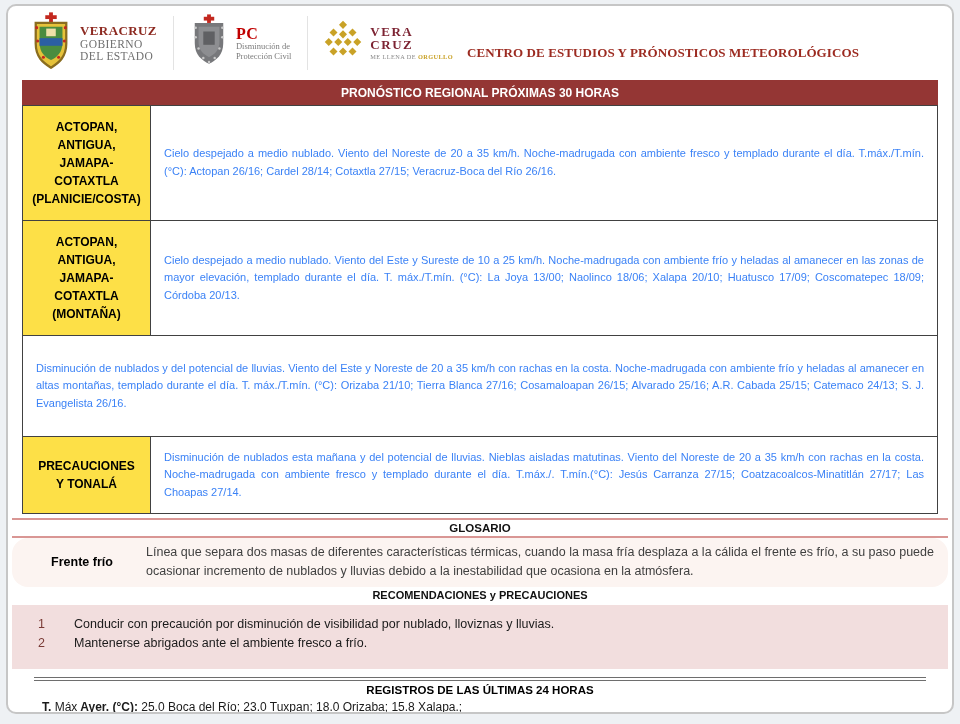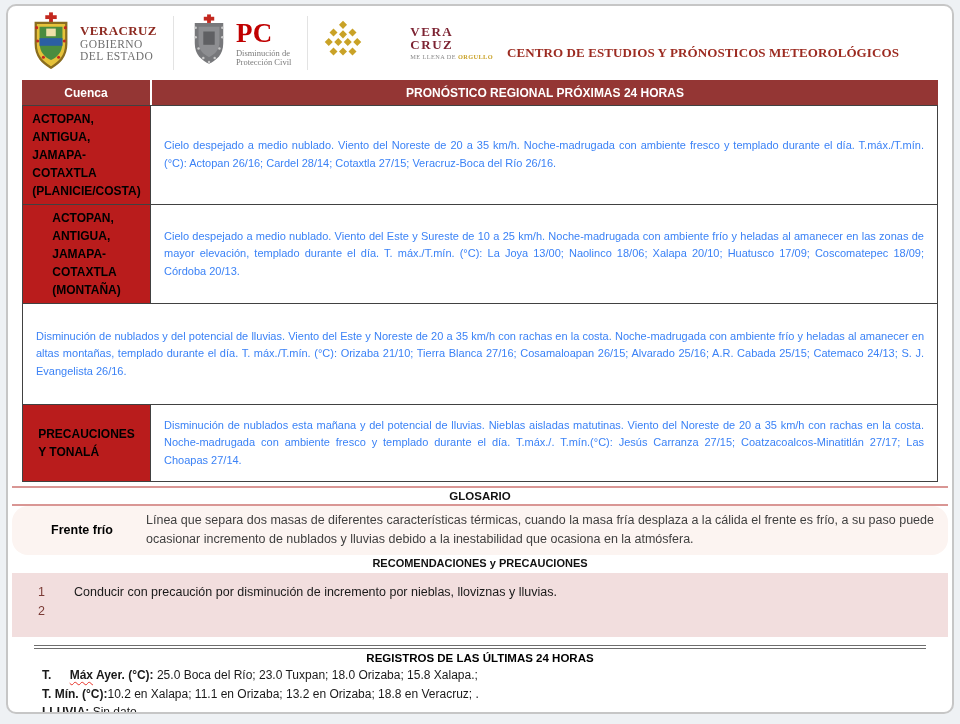--- a/index.html
+++ b/index.html
@@ -16,42 +16,42 @@
   }
 
   
   .header { display:flex; align-items:center; height:70px; padding:4px 10px 0 22px;font-family:Liberation Serif, serif; }
   .logo-group { display:flex; align-items:center; gap:8px; }
   .logo-sep { width:1px; height:54px; background:#e3e3e3; margin:0 16px; }
   .estado-text { line-height:1.05; }
   .estado-l1 { font-size:13px; font-weight:bold; color:#8d2a21; letter-spacing:.4px; }
   .estado-l2, .estado-l3 { font-size:11.5px; color:#6f6f6f; letter-spacing:.4px; }
   .pc-text { line-height:1.1; }
-  .pc-abbr { font-size:27px; font-weight:800; color:#c00000; letter-spacing:.5px; }
+  .pc-abbr { font-size:16px; font-weight:800; color:#c00000; letter-spacing:.5px; }
   .pc-sub { font-size:8.5px; color:#7b7b7b; }
-  .vc-text { line-height:.95; text-align:left;margin-left:40px; }
+  .vc-text { line-height:.95; text-align:left; }
   .vc-word { font-size:13px; font-weight:800; color:#7d2433; letter-spacing:1.5px; }
   .vc-tag { font-size:6.3px; color:#8a8a8a; margin-top:3px; letter-spacing:.4px; }
   .vc-tag b { color:#c9a227; }
   .page-title { font-size:13px; font-weight:bold; color:#9c2b21; margin-left:14px; padding-top:20px; letter-spacing:.1px; }
 
   
   .tbl { margin:4px 14px 0 14px; }
   .thead { display:flex; gap:2px; background:#ffffff; }
   .th { background:#943634; color:#ffffff; font-weight:bold; font-size:12px;
         display:flex; align-items:center; justify-content:center; height:25px; }
   .th-cuenca { width:128px; }
   .th-prono { flex:1; }
   .tbody { border:1.6px solid #414141; border-top:1.2px solid #414141; }
   .trow { display:flex; border-bottom:1.6px solid #414141; }
   .trow:last-child { border-bottom:none; }
   .region-cell {
-    width:128px; background:#b91c1c; border-right:1.6px solid #414141;
-    display:flex; align-items:center; justify-content:center; text-align:left;
-    font-weight:bold; font-size:12px; line-height:1.5; white-space:pre-line; padding:4px 2px;
+    width:128px; background:#fde047; border-right:1.6px solid #414141;
+    display:flex; align-items:center; justify-content:center; text-align:center;
+    font-weight:bold; font-size:12px; line-height:1.5; white-space:pre-line; padding:12px 2px;
   }
   .forecast-cell {
     flex:1; background:#ffffff; display:flex; align-items:center;
     font-size:11px; line-height:1.6; text-align:justify; color:#3b82f6; padding:7px 13px;
   }
   .row-0 { min-height:83px; } .row-1 { min-height:92px; }
   .row-2 { min-height:101px; } .row-3 { min-height:76px; }
 
   
   .rule-salmon { border-top:2px solid #d99694; margin:0 4px; }
@@ -65,21 +65,21 @@
   .rec-item { display:flex; font-size:12.5px; line-height:1.55; color:#1a1a1a; }
   .rec-num { width:20px; color:#7a3b36; flex-shrink:0; }
   .rec-text { padding-left:16px; }
 
   
   .records { margin-top:8px; }
   .double-rule { margin:0 26px; height:4px; border-top:1.6px solid #6e6e6e; border-bottom:1.6px solid #6e6e6e; }
   .records-heading { text-align:center; font-weight:bold; font-size:11.5px; padding:3px 0 2px 0; }
   .rec-line { font-size:12px; line-height:1.55; padding-left:34px; color:#1a1a1a; }
   .rec-line b { font-weight:bold; }
-  .wavy { text-decoration:underline; text-decoration-style:wavy; text-decoration-color:#e63329; text-decoration-thickness:1px; text-underline-offset:2px; font-weight:bold;margin-left:15px; }
+  .wavy { text-decoration:underline; text-decoration-style:wavy; text-decoration-color:#e63329; text-decoration-thickness:1px; text-underline-offset:2px; font-weight:normal; }
 </style>
 </head>
 <body>
 
 <div class="card">
 
   <div class="header">
 
     <div class="logo-group">
       <span>
@@ -158,22 +158,21 @@
         <div class="vc-word">CRUZ</div>
         <div class="vc-tag"><span>ME LLENA DE </span><b>ORGULLO</b></div>
       </span>
     </div>
 
     <div class="page-title">CENTRO DE ESTUDIOS Y PRÓNOSTICOS METEOROLÓGICOS</div>
   </div>
 
   <div class="tbl">
     <div class="thead">
-      <div class="th th-cuenca">Cuenca</div>
-      <div class="th th-prono">PRONÓSTICO REGIONAL PRÓXIMAS 24 HORAS</div>
+      <div class="th th-prono">PRONÓSTICO REGIONAL PRÓXIMAS 30 HORAS</div>
     </div>
     <div class="tbody">
       <div class="trow row-0">
         <div class="region-cell">ACTOPAN,
 ANTIGUA,
 JAMAPA-
 COTAXTLA
 (PLANICIE/COSTA)</div>
         <div class="forecast-cell">
             <span>Cielo despejado a medio nublado. Viento del Noreste de 20 a 35 km/h. Noche-madrugada con ambiente fresco y templado durante el día.  T.máx./T.mín. (°C): Actopan 26/16; Cardel 28/14; Cotaxtla 27/15; Veracruz-Boca del Río 26/16.</span>
@@ -209,24 +208,25 @@
   <div class="rule-salmon"></div>
   <div class="glossary-row">
     <div class="glossary-term">Frente frío</div>
     <div class="glossary-def">Línea que separa dos masas de diferentes características térmicas, cuando la masa fría desplaza a la cálida el frente es frío, a su paso puede ocasionar incremento de nublados y lluvias debido a la inestabilidad que ocasiona en la atmósfera.</div>
   </div>
 
   <div class="sec-heading" style="font-size:11px;">RECOMENDACIONES  y PRECAUCIONES</div>
   <div class="rec-box">
     <div class="rec-item">
       <span class="rec-num">1</span>
-      <span class="rec-text">Conducir con precaución por disminución de incremento por nieblas, lloviznas y lluvias.</span>
+      <span class="rec-text">Conducir con precaución por disminución de visibilidad por nublado, lloviznas y lluvias.</span>
     </div>
     <div class="rec-item">
       <span class="rec-num">2</span>
+      <span class="rec-text">Mantenerse abrigados ante el ambiente fresco a frío.</span>
     </div>
   </div>
 
   <div class="records">
     <div class="double-rule"></div>
     <div class="records-heading">REGISTROS  DE LAS ÚLTIMAS  24 HORAS</div>
     <div class="rec-line"><b><span>T. </span><span class="wavy">Máx</span><span> Ayer. (°C):</span></b><span> 25.0 Boca del Río; 23.0 Tuxpan; 18.0 Orizaba; 15.8 Xalapa.;</span></div>
     <div class="rec-line"><b>T. Mín. (°C):</b><span>10.2 en Xalapa; 11.1 en Orizaba; 13.2 en Orizaba; 18.8 en Veracruz;  .</span></div>
     <div class="rec-line"><b>LLUVIA:</b><span> Sin dato.</span></div>
   </div>

